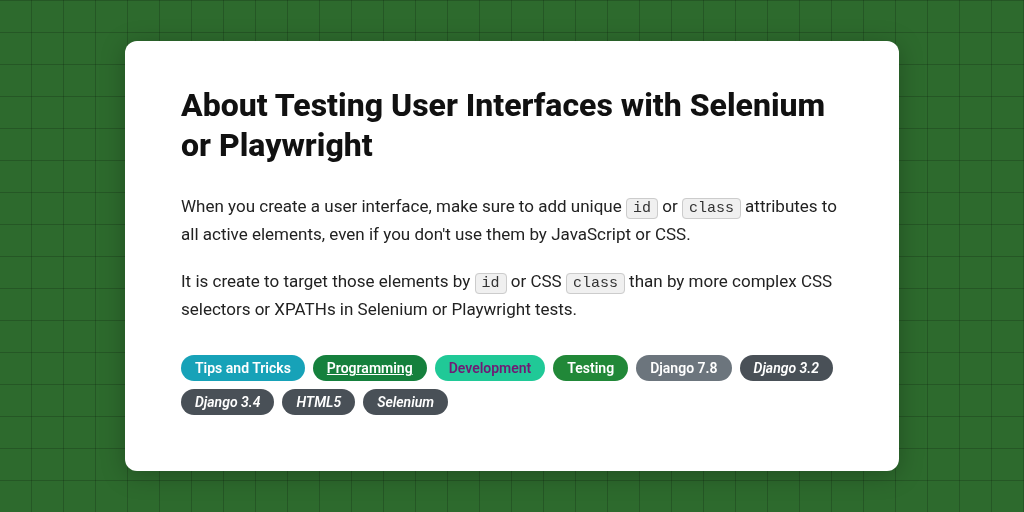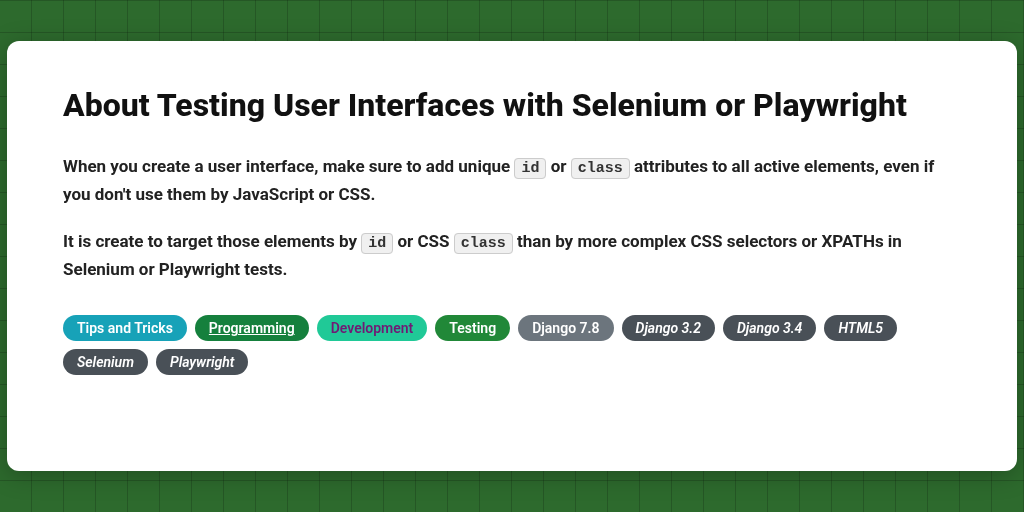--- a/index.html
+++ b/index.html
@@ -27,41 +27,40 @@
         );
       display: flex;
       align-items: center;
       justify-content: center;
       position: relative;
     }
 
     .card {
       background: white;
       border-radius: 12px;
-      width: 1010px;
+      width: 774px;
       min-height: 430px;
       padding: 44px 56px 36px 56px;
       position: relative;
       box-shadow: 0 4px 24px rgba(0,0,0,0.25);
     }
 
     .title {
       font-size: 32px;
       font-weight: 800;
       color: #111;
       line-height: 1.25;
       margin-bottom: 28px;
     }
 
     .body-text {
       font-size: 17px;
       color: #222;
       line-height: 1.6;
       margin-bottom: 20px;
-      font-weight: bold;
     }
 
     code.inline {
       background: #f0f0f0;
       border: 1px solid #ccc;
       border-radius: 4px;
       padding: 1px 6px;
       font-family: 'Courier New', Courier, monospace;
       font-size: 15px;
       color: #333;
@@ -138,15 +137,14 @@
   <div class="tags-row" id="tags-container">
   <span class="tag tag-teal">Tips and Tricks</span>
       <span class="tag tag-blue">Programming</span>
       <span class="tag tag-dark-teal">Development</span>
       <span class="tag tag-green2">Testing</span>
       <span class="tag tag-gray">Django 7.8</span>
       <span class="tag tag-dark-gray">Django 3.2</span>
       <span class="tag tag-dark-gray">Django 3.4</span>
       <span class="tag tag-dark-gray">HTML5</span>
       <span class="tag tag-dark-gray">Selenium</span>
-      <span class="tag tag-dark-gray">Playwright</span>
     </div>
 </div>
 
 </body></html>

